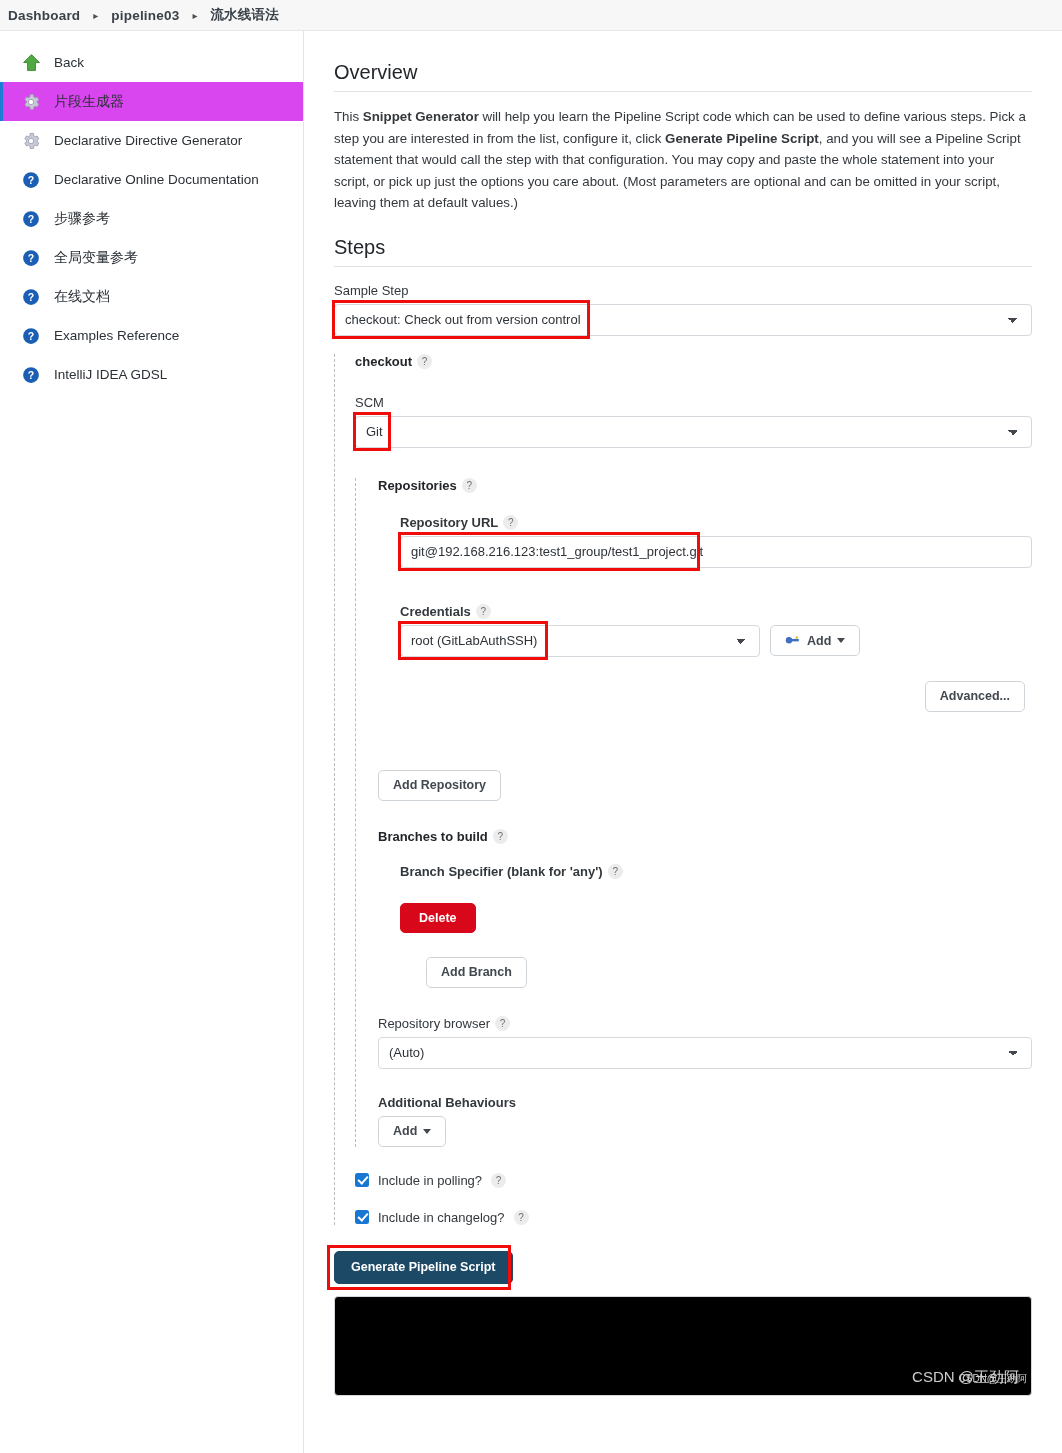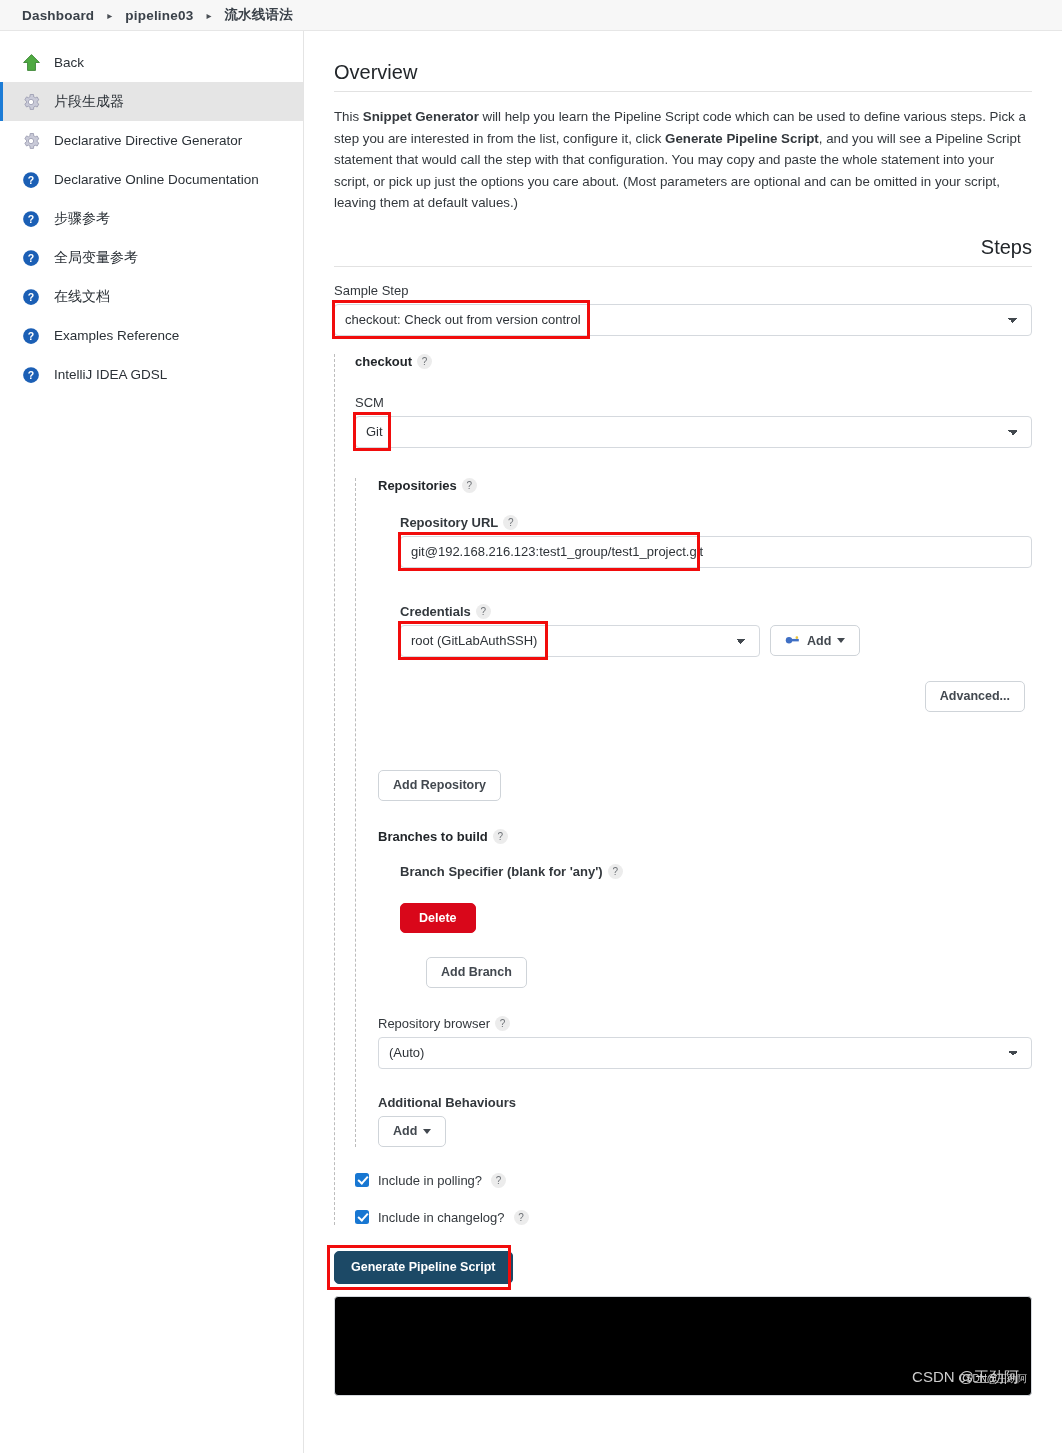--- a/index.html
+++ b/index.html
@@ -10,21 +10,20 @@
     font-family: "Liberation Sans", sans-serif;
     color: #2e3338;
   }
   
   .breadcrumb-bar {
     height: 31px;
     background: #f7f7f7;
     border-bottom: 1px solid #e6e6e6;
     display: flex;
     align-items: center;
-    padding-left: 14px;
     gap: 2px;
   }
   .crumb {
     font-size: 13.5px;
     font-weight: bold;
     color: #3a4149;
     padding: 0 8px;
     letter-spacing: .2px;
     cursor: pointer;
   }
@@ -48,21 +47,21 @@
     gap: 12px;
     height: 39px;
     padding-left: 17px;
     font-size: 13.5px;
     color: #2b3137;
     border-left: 3px solid transparent;
     cursor: pointer;
     white-space: nowrap;
   }
   .side-item.active {
-    background: #e5e5e5;
+    background: #d946ef;
     border-left: 3px solid #1c7cd6;
   }
   .side-item .ico { width: 22px; height: 22px; flex: none; display:flex; align-items:center; justify-content:center;}
   .side-item.cn { font-size: 14px; }
 
   
   .main {
     flex: 1;
     padding: 18px 30px 0 30px;
     overflow: hidden;
@@ -326,21 +325,21 @@
       <span>IntelliJ IDEA GDSL</span>
     </div>
   </div>
 
   <div class="main rel">
 
     <h2 class="sect">Overview</h2>
 
     <p class="intro"><span>This </span><b>Snippet Generator</b><span> will help you learn the Pipeline Script code which can be used to define various steps. Pick a step you are interested in from the list, configure it, click </span><b>Generate Pipeline Script</b><span>, and you will see a Pipeline Script statement that would call the step with that configuration. You may copy and paste the whole statement into your script, or pick up just the options you care about. (Most parameters are optional and can be omitted in your script, leaving them at default values.)</span></p>
 
-    <h2 class="sect" style="margin-top:22px;text-align:right;">Steps</h2>
+    <h2 class="sect" style="margin-top:22px;">Steps</h2>
 
     <div class="field-label">Sample Step</div>
     <div class="rel">
       <select class="jk">
         <option>checkout: Check out from version control</option>
       </select>
       <div class="hl" style="left:-2px; top:-4px; width:258px; height:39px;"></div>
     </div>
 
     

